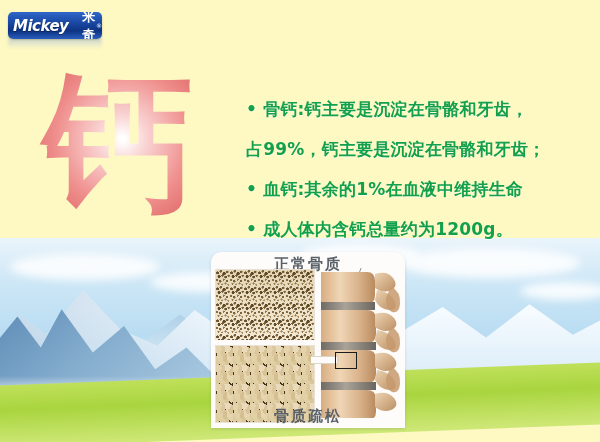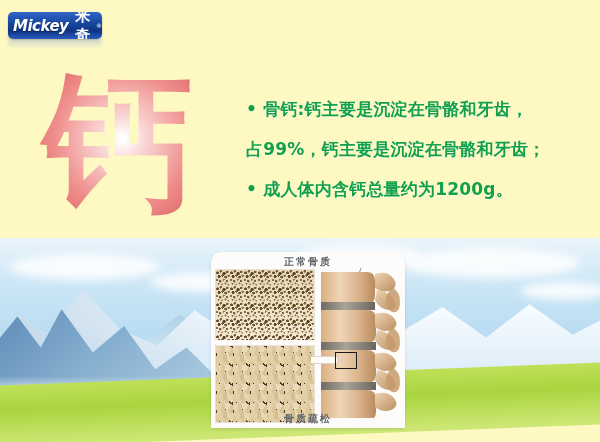--- a/index.html
+++ b/index.html
@@ -111,22 +111,22 @@
     font-size: 15px;
     font-style: italic;
     letter-spacing: -0.5px;
     margin-left: 5px;
     text-shadow: 0 1px 1px rgba(0,0,0,0.35);
   }
   .logo-cn {
     color: #ffffff;
     font-family: "DejaVu Sans", sans-serif;
     font-weight: bold;
-    font-size: 15px;
-    margin-left: 7px;
+    font-size: 13px;
+    margin-left: 14px;
     letter-spacing: -0.5px;
   }
   .logo-r {
     color: #ffffff;
     font-size: 6px;
     vertical-align: super;
     margin-left: 1px;
   }
   .logo-reflect {
     position: absolute;
@@ -179,21 +179,21 @@
     border-radius: 10px 10px 0 0;
     box-shadow: 0 1px 3px rgba(60,80,100,0.18);
     overflow: hidden;
   }
   .fig-title, .fig-footer {
     position: absolute;
     width: 100%;
     text-align: center;
     color: #5a6168;
     font-family: Liberation Mono, monospace;
-    font-size: 10px;
+    font-size: 15px;
     letter-spacing: 2px;
     font-weight: bold;
   }
   .fig-title  { top: 3px; }
   .fig-footer { bottom: 2px; }
 
   .panel {
     position: absolute;
     left: 4px;
     width: 98px;
@@ -302,20 +302,21 @@
     <span class="logo-en">Mickey</span>
     <span class="logo-cn">米奇</span>
     <span class="logo-r">®</span>
   </div>
 
   <div class="bigchar">钙</div>
 
   <div class="bullets">
     <p>• 骨钙:钙主要是沉淀在骨骼和牙齿，</p>
     <p>占99%，钙主要是沉淀在骨骼和牙齿；</p>
+    <p>• 血钙:其余的1%在血液中维持生命</p>
     <p>• 成人体内含钙总量约为1200g。</p>
   </div>
 
   <div class="figure">
     <div class="fig-title">正常骨质</div>
 
     <div class="panel panel-dense"></div>
     <div class="panel-gap"></div>
     <div class="panel panel-porous"></div>
 

